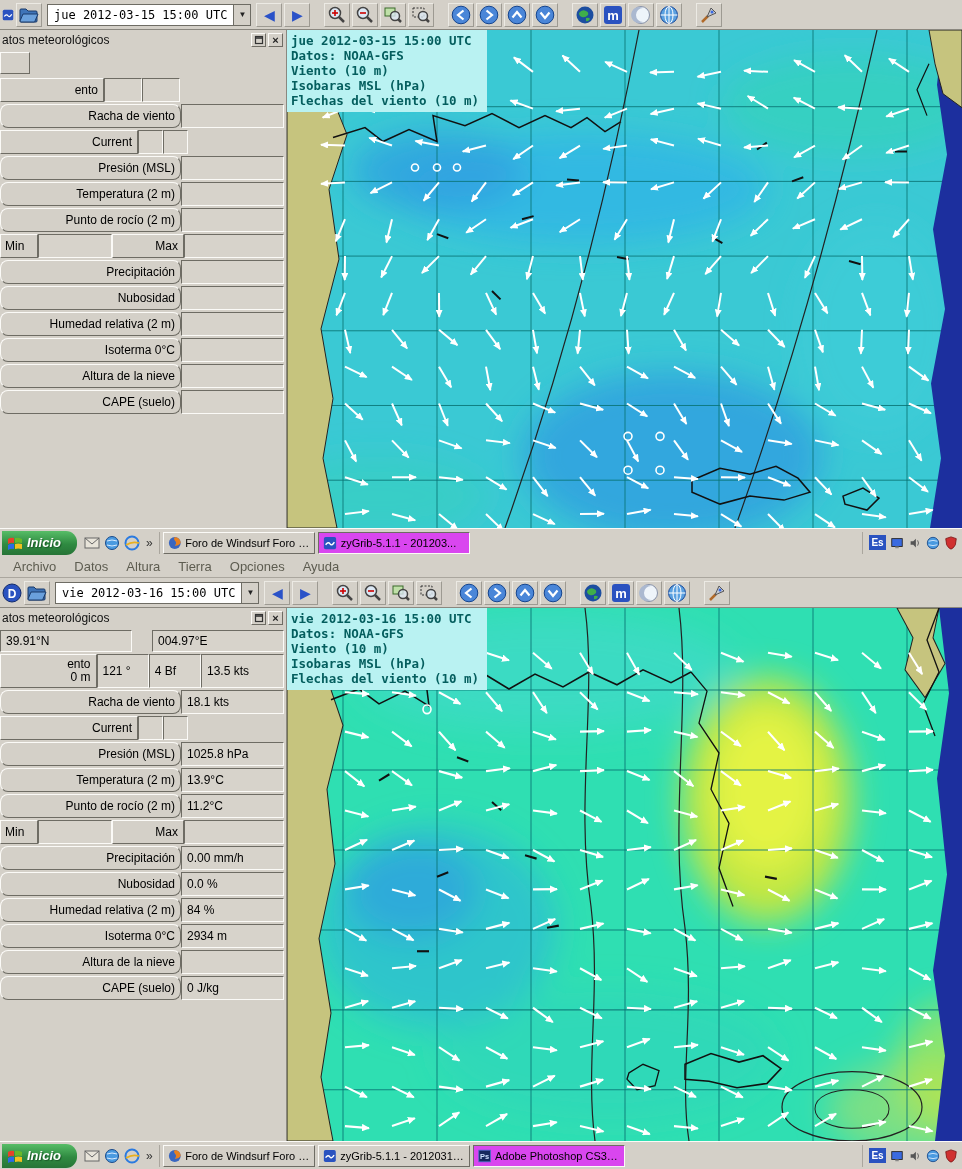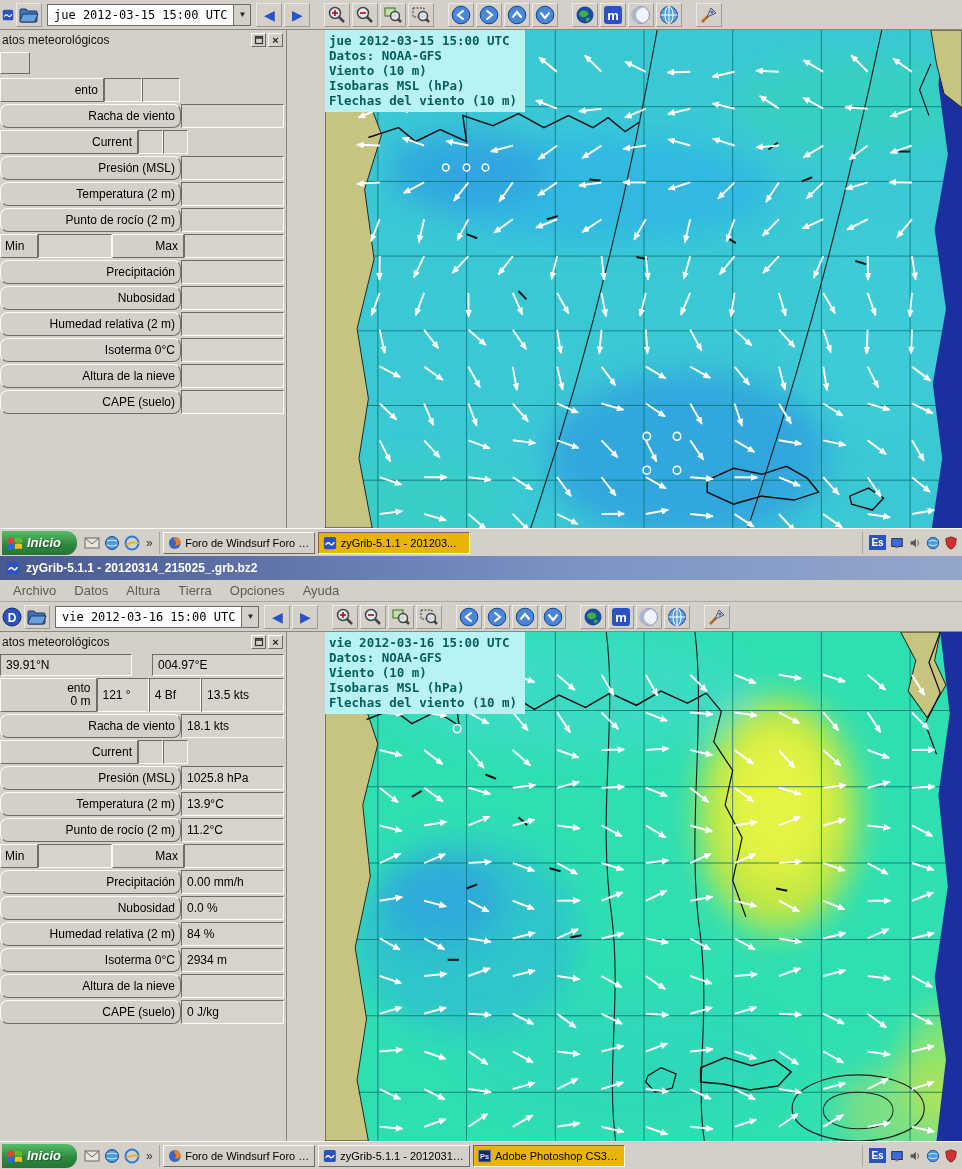--- a/index.html
+++ b/index.html
@@ -27,21 +27,21 @@
     background:#d4d0c8; border:1px solid; border-color:#eceae4 #9d9a92 #9d9a92 #eceae4; cursor:pointer; }
   .tb-gap { width:10px; }
   .appicon-cut { width:12px; overflow:hidden; display:flex; align-items:center; }
   .caret { color:#2a52c8; font-size:14px; line-height:1; }
   .combo { display:flex; height:22px; border:1px solid #6e6c64; background:#fff; margin:0 3px; }
   .combo-text { font-family:"DejaVu Sans Mono", monospace; font-size:12px; padding:3px 6px 0 6px; color:#000; white-space:nowrap; }
   .combo-arrow { width:17px; background:#d4d0c8; border-left:1px solid #6e6c64; display:flex; align-items:center;
     justify-content:center; font-size:8px; color:#222; }
 
   
-  .content { display:flex; flex:1; min-height:0;gap:38px; }
+  .content { display:flex; flex:1; min-height:0; }
 
   
   .panel { width:287px; flex:0 0 287px; background:#d4d0c8; border-right:1px solid #8a877f; overflow:hidden; }
   .panel-header { height:20px; display:flex; align-items:center; font-size:12px; color:#111; padding:0 3px 0 2px; }
   .panel-title { flex:1; }
   .ph-btn { width:15px; height:14px; display:flex; align-items:center; justify-content:center; font-size:11px;
     font-weight:bold; color:#222; margin-left:2px; background:#d4d0c8; border:1px solid; border-color:#fbfaf7 #6e6c64 #6e6c64 #fbfaf7; }
   .prow { display:flex; margin:2px 2px 0 0; height:24px; }
   .prow.tall { height:34px; }
   .plabel { font-size:12px; color:#000; display:flex; align-items:center; justify-content:flex-end;
@@ -67,21 +67,21 @@
   .taskbar { height:28px; flex:0 0 28px; background:#d4d0c8; border-top:1px solid #fbfaf7;
     display:flex; align-items:center; gap:3px; padding:0 2px; }
   .start-btn { height:24px; display:flex; align-items:center; gap:4px; padding:0 16px 0 5px;
     background:linear-gradient(#57bd67,#2f8a41 55%,#277437); color:#fff; font-weight:bold; font-style:italic;
     font-size:13px; border:none; border-radius:0 11px 11px 0; cursor:pointer; text-shadow:1px 1px 1px #1c5a29; }
   .ql { display:flex; align-items:center; gap:4px; padding:0 4px; border-right:1px solid #aaa69e; height:22px; }
   .ql-more { font-size:12px; color:#333; padding:0 2px; }
   .task-btn { width:152px; height:22px; display:flex; align-items:center; gap:4px; padding:0 4px;
     font-size:11px; color:#000; overflow:hidden; white-space:nowrap; cursor:pointer; text-align:left; }
   .task-btn span { overflow:hidden; text-overflow:ellipsis; }
-  .task-btn.active { background:#eab308; border-color:#6e6c64 #fbfaf7 #fbfaf7 #6e6c64; }
+  .task-btn.active { background:#d946ef; border-color:#6e6c64 #fbfaf7 #fbfaf7 #6e6c64; }
   .tray { margin-left:auto; display:flex; align-items:center; gap:4px; height:22px; padding:0 2px 0 6px;
     border-left:1px solid #aaa69e; }
   .tray-lang { width:17px; height:15px; background:#2a52c0; color:#fff; font-size:10px; font-weight:bold;
     display:flex; align-items:center; justify-content:center; }
 
   .ic20 { width:20px; height:20px; } .ic16 { width:16px; height:16px; } .ic14 { width:14px; height:14px; }
   .ic10 { width:10px; height:10px; }
 </style>
 </head>
 <body>
@@ -656,26 +656,20 @@
           </svg>
         <svg class="ic14">
             <use href="#sym-shield"></use>
           </svg>
       </span>
     </div>
   </section>
 
   <section class="shot" id="shot-bottom">
 
-    <div class="titlebar">
-      <svg class="ic14">
-          <use href="#sym-zygrib"></use>
-        </svg>
-      <span>zyGrib-5.1.1 - 20120314_215025_.grb.bz2</span>
-    </div>
 
     <div class="menubar">
       <span class="menu-item">Archivo</span>
       <span class="menu-item">Datos</span>
       <span class="menu-item">Altura</span>
       <span class="menu-item">Tierra</span>
       <span class="menu-item">Opciones</span>
       <span class="menu-item">Ayuda</span>
     </div>
 

